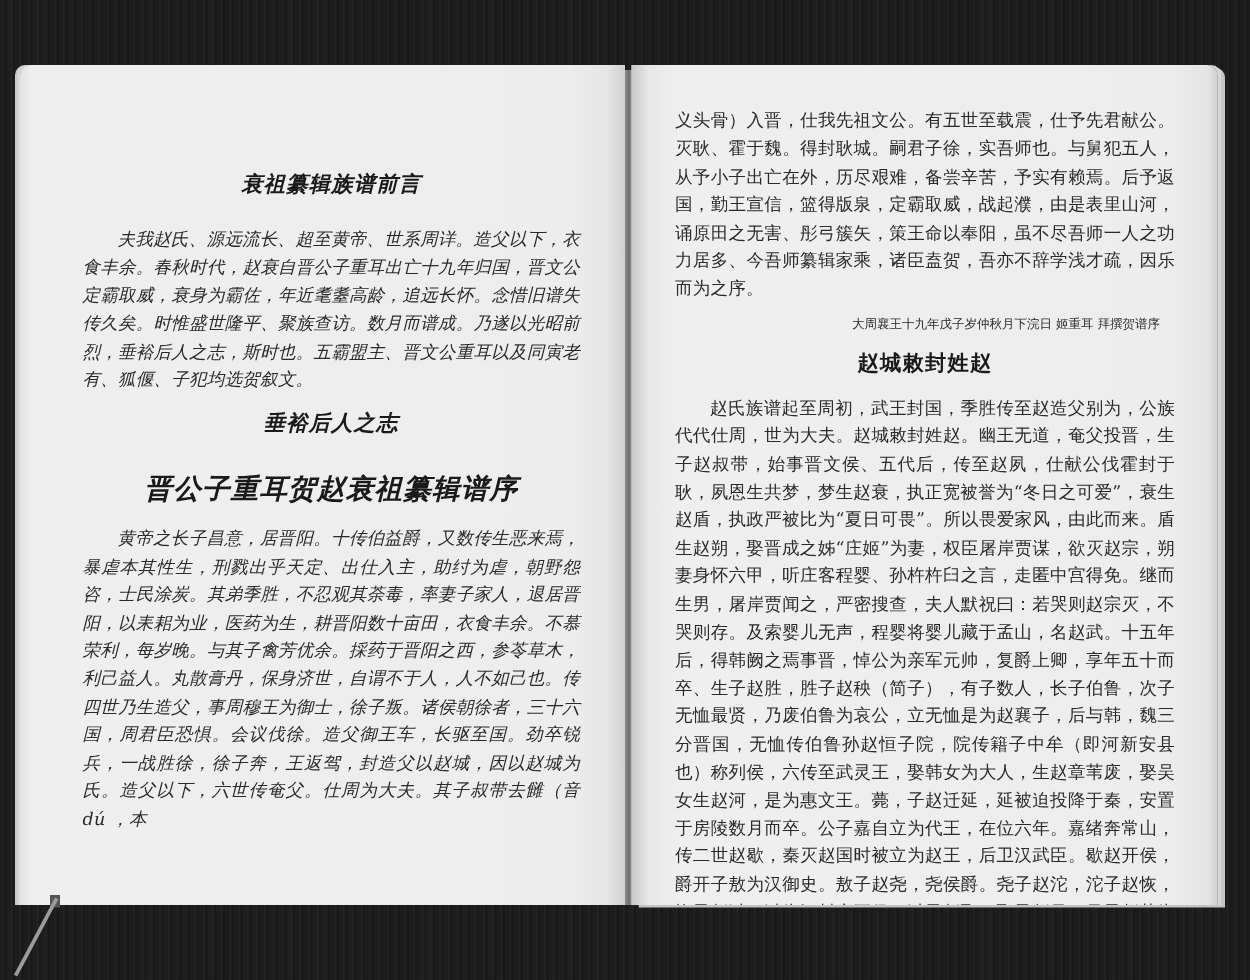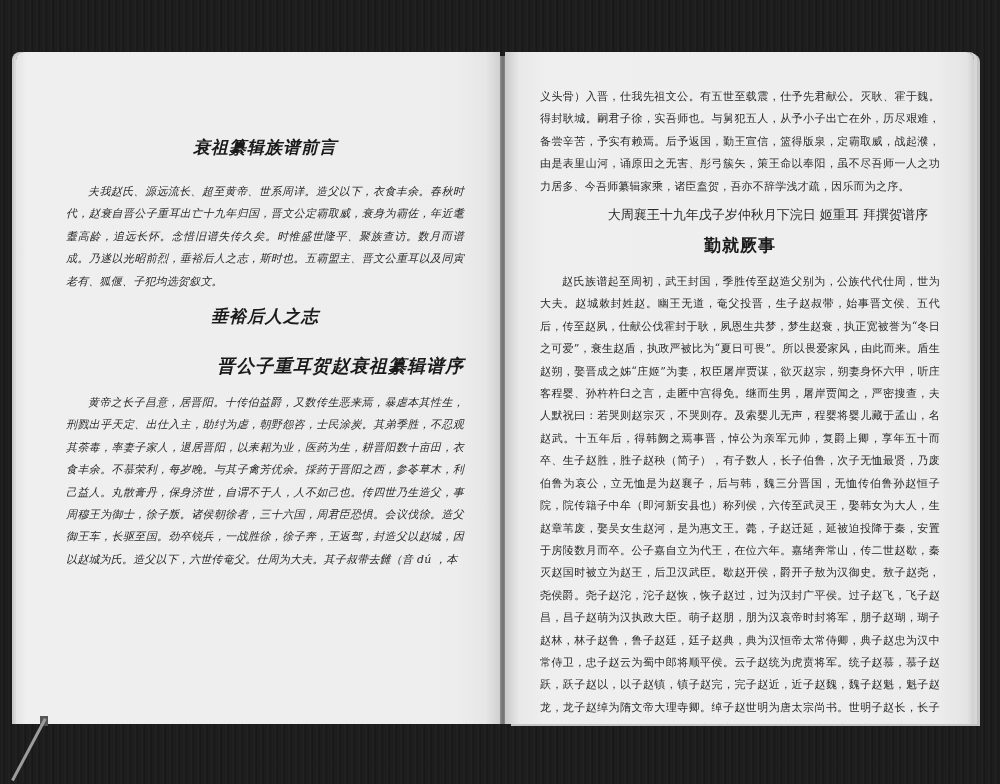--- a/index.html
+++ b/index.html
@@ -42,29 +42,29 @@
     background: #555; 
   }
   .content { position: absolute; }
   .page-left .content { left: 50px; top: 84px; width: 398px; }
   .page-right .content { left: 35px; top: 34px; width: 400px; }
   h1 {
     font-family: "DejaVu Sans", "Liberation Sans", sans-serif;
     font-size: 17px; font-weight: bold; text-align: center;
     margin: 0; letter-spacing: 1px; color: #1a1a1a;
   }
-  h1.big { font-size: 18px; text-align: right; }
+  h1.big { font-size: 22px; }
   p {
-    margin: 0; font-size: 11px; line-height: 22.4px;
+    margin: 0; font-size: 14px; line-height: 22.4px;
     text-indent: 2em; text-align: justify; letter-spacing: 0.2px;
     color: #2a2a2a;
   }
   p.noindent { text-indent: 0; }
   .sign {
-    font-size: 13px; line-height: 22px; text-align: right;
+    font-size: 10px; line-height: 22px; text-align: right;
     margin: 0; padding-right: 12px; color: #2a2a2a;
   }
 </style>
 </head>
 <body>
 
 <div class="book">
   <div class="gutter"></div>
 
   <div class="page page-left">
@@ -83,21 +83,21 @@
       <p>黄帝之长子昌意，居晋阳。十传伯益爵，又数传生恶来焉，暴虐本其性生，刑戮出乎天定、出仕入主，助纣为虐，朝野怨咨，士民涂炭。其弟季胜，不忍观其荼毒，率妻子家人，退居晋阳，以耒耜为业，医药为生，耕晋阳数十亩田，衣食丰余。不慕荣利，每岁晚。与其子禽芳优余。採药于晋阳之西，参苓草木，利己益人。丸散膏丹，保身济世，自谓不于人，人不如己也。传四世乃生造父，事周穆王为御士，徐子叛。诸侯朝徐者，三十六国，周君臣恐惧。会议伐徐。造父御王车，长驱至国。劲卒锐兵，一战胜徐，徐子奔，王返驾，封造父以赵城，因以赵城为氏。造父以下，六世传奄父。仕周为大夫。其子叔带去雠（音 dú ，本</p>
     </div>
   </div>
 
   <div class="page page-right">
     <div class="content">
       <p class="noindent">义头骨）入晋，仕我先祖文公。有五世至载震，仕予先君献公。灭耿、霍于魏。得封耿城。嗣君子徐，实吾师也。与舅犯五人，从予小子出亡在外，历尽艰难，备尝辛苦，予实有赖焉。后予返国，勤王宣信，篮得版泉，定霸取威，战起濮，由是表里山河，诵原田之无害、彤弓簇矢，策王命以奉阳，虽不尽吾师一人之功力居多、今吾师纂辑家乘，诸臣盍贺，吾亦不辞学浅才疏，因乐而为之序。</p>
       <div style="height:6px"></div>
       <div class="sign">大周襄王十九年戊子岁仲秋月下浣日 姬重耳 拜撰贺谱序</div>
       <div style="height:8px"></div>
-      <h1>勤就厥事</h1>
+      <h1>赵城敕封姓赵</h1>
       <div style="height:14px"></div>
       <p>赵氏族谱起至周初，武王封国，季胜传至赵造父别为，公族代代仕周，世为大夫。赵城敕封姓赵。幽王无道，奄父投晋，生子赵叔带，始事晋文侯、五代后，传至赵夙，仕献公伐霍封于耿，夙恩生共梦，梦生赵衰，执正宽被誉为“冬日之可爱”，衰生赵盾，执政严被比为“夏日可畏”。所以畏爱家风，由此而来。盾生赵朔，娶晋成之姊“庄姬”为妻，权臣屠岸贾谋，欲灭赵宗，朔妻身怀六甲，听庄客程婴、孙杵杵臼之言，走匿中宫得免。继而生男，屠岸贾闻之，严密搜查，夫人默祝曰：若哭则赵宗灭，不哭则存。及索婴儿无声，程婴将婴儿藏于孟山，名赵武。十五年后，得韩阙之焉事晋，悼公为亲军元帅，复爵上卿，享年五十而卒、生子赵胜，胜子赵秧（简子），有子数人，长子伯鲁，次子无恤最贤，乃废伯鲁为哀公，立无恤是为赵襄子，后与韩，魏三分晋国，无恤传伯鲁孙赵恒子院，院传籍子中牟（即河新安县也）称列侯，六传至武灵王，娶韩女为大人，生赵章苇废，娶吴女生赵河，是为惠文王。薨，子赵迁延，延被迫投降于秦，安置于房陵数月而卒。公子嘉自立为代王，在位六年。嘉绪奔常山，传二世赵歇，秦灭赵国时被立为赵王，后卫汉武臣。歇赵开侯，爵开子敖为汉御史。敖子赵尧，尧侯爵。尧子赵沱，沱子赵恢，恢子赵过，过为汉封广平侯。过子赵飞，飞子赵昌，昌子赵萌为汉执政大臣。萌子赵朋，朋为汉哀帝时封将军，朋子赵瑚，瑚子赵林，林子赵鲁，鲁子赵廷，廷子赵典，典为汉恒帝太常侍卿，典子赵忠为汉中常侍卫，忠子赵云为蜀中郎将顺平侯。云子赵统为虎贲将军。统子赵慕，慕子赵跃，跃子赵以，以子赵镇，镇子赵完，完子赵近，近子赵魏，魏子赵魁，魁子赵龙，龙子赵绰为隋文帝大理寺卿。绰子赵世明为唐太宗尚书。世明子赵长，长子生无忌，无忌子太尉，太尉子元亨，亨子利贞，贞子赵璞为唐德宗枢密院侯左，迁播州（今贵州）司马，子之仰唐奉政大臣，次子赵憬生赵明，明生赵憐，憐生赵城，城生赵岩为唐德宗供奉使，岩子赵凤为五代唐明宗平章事，凤子赵延义，延义子赵季</p>
     </div>
   </div>
 
   <div class="ribbon-tab"></div>
   <div class="ribbon"></div>
 </div>
 
 </body></html>

